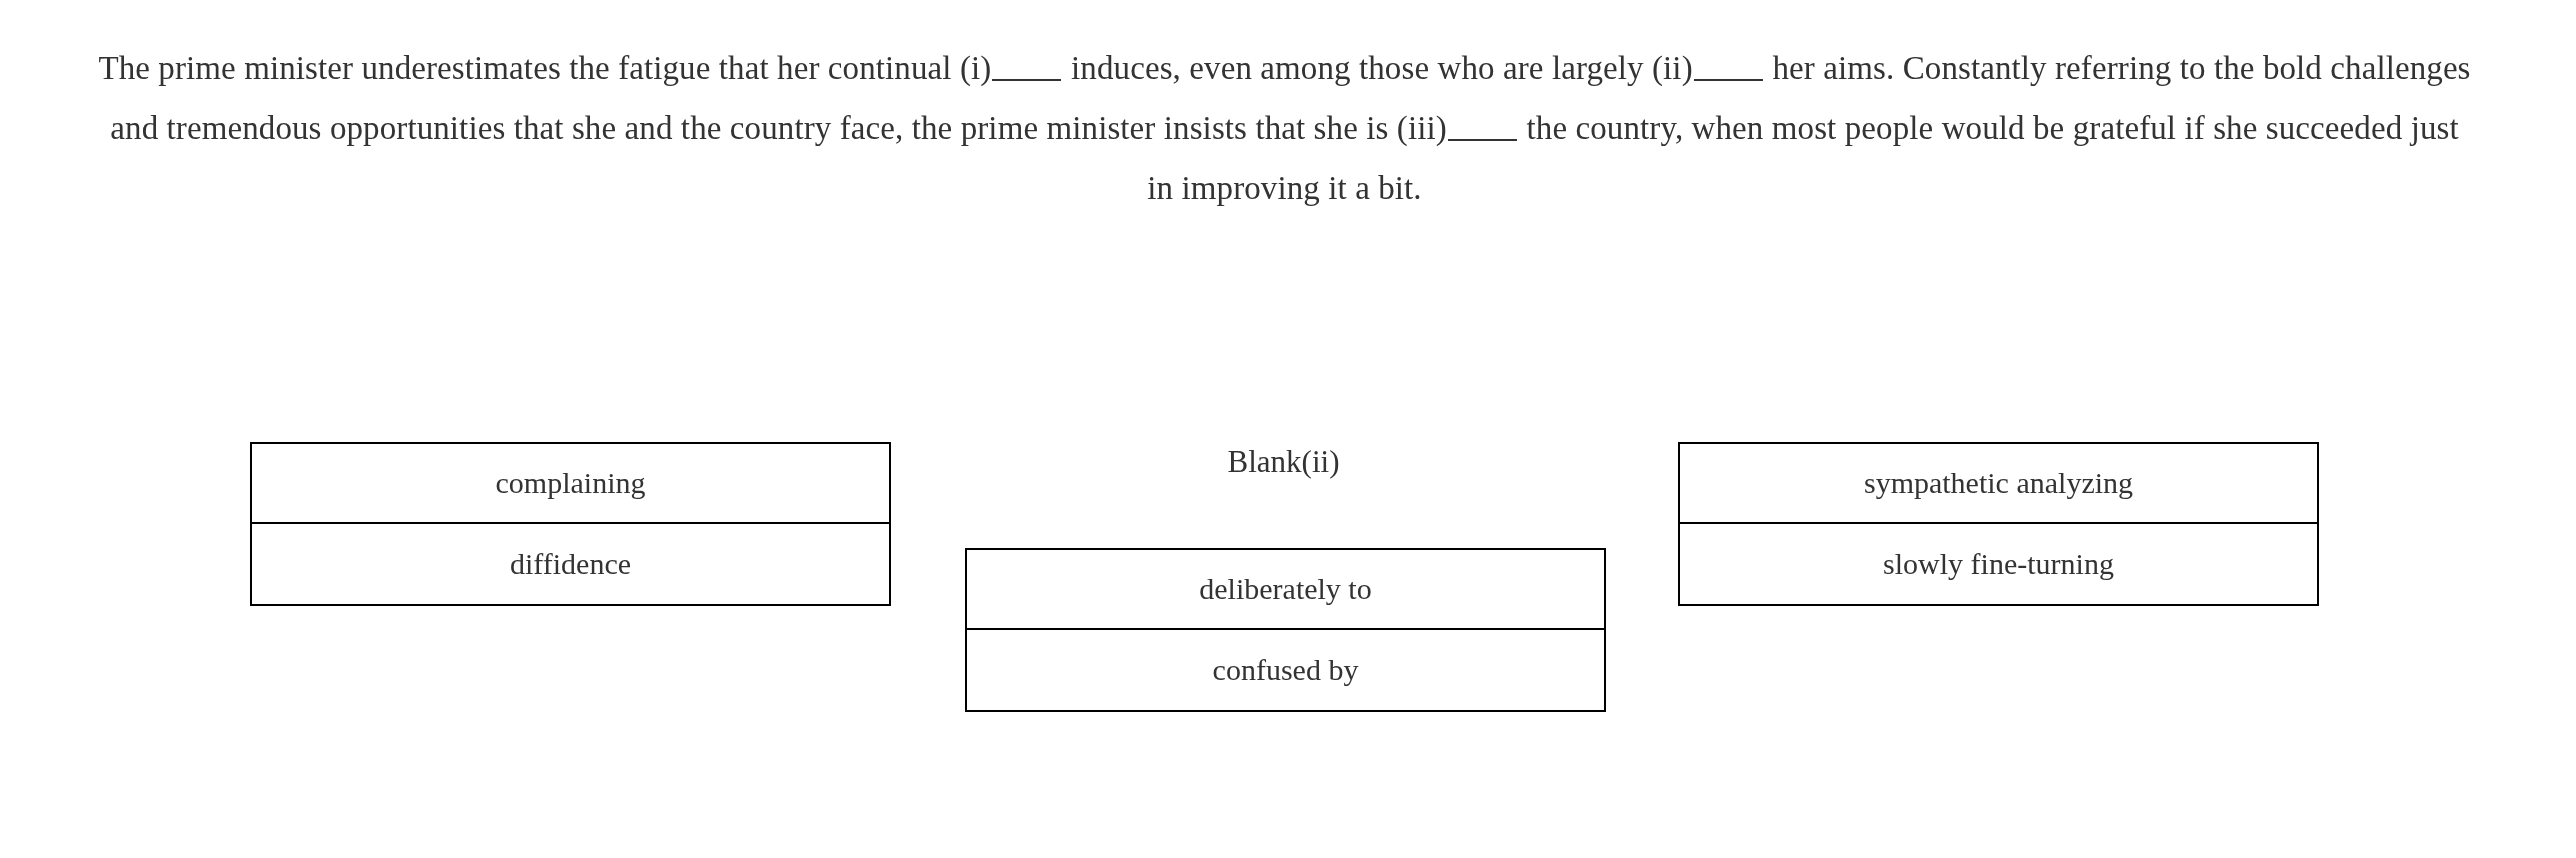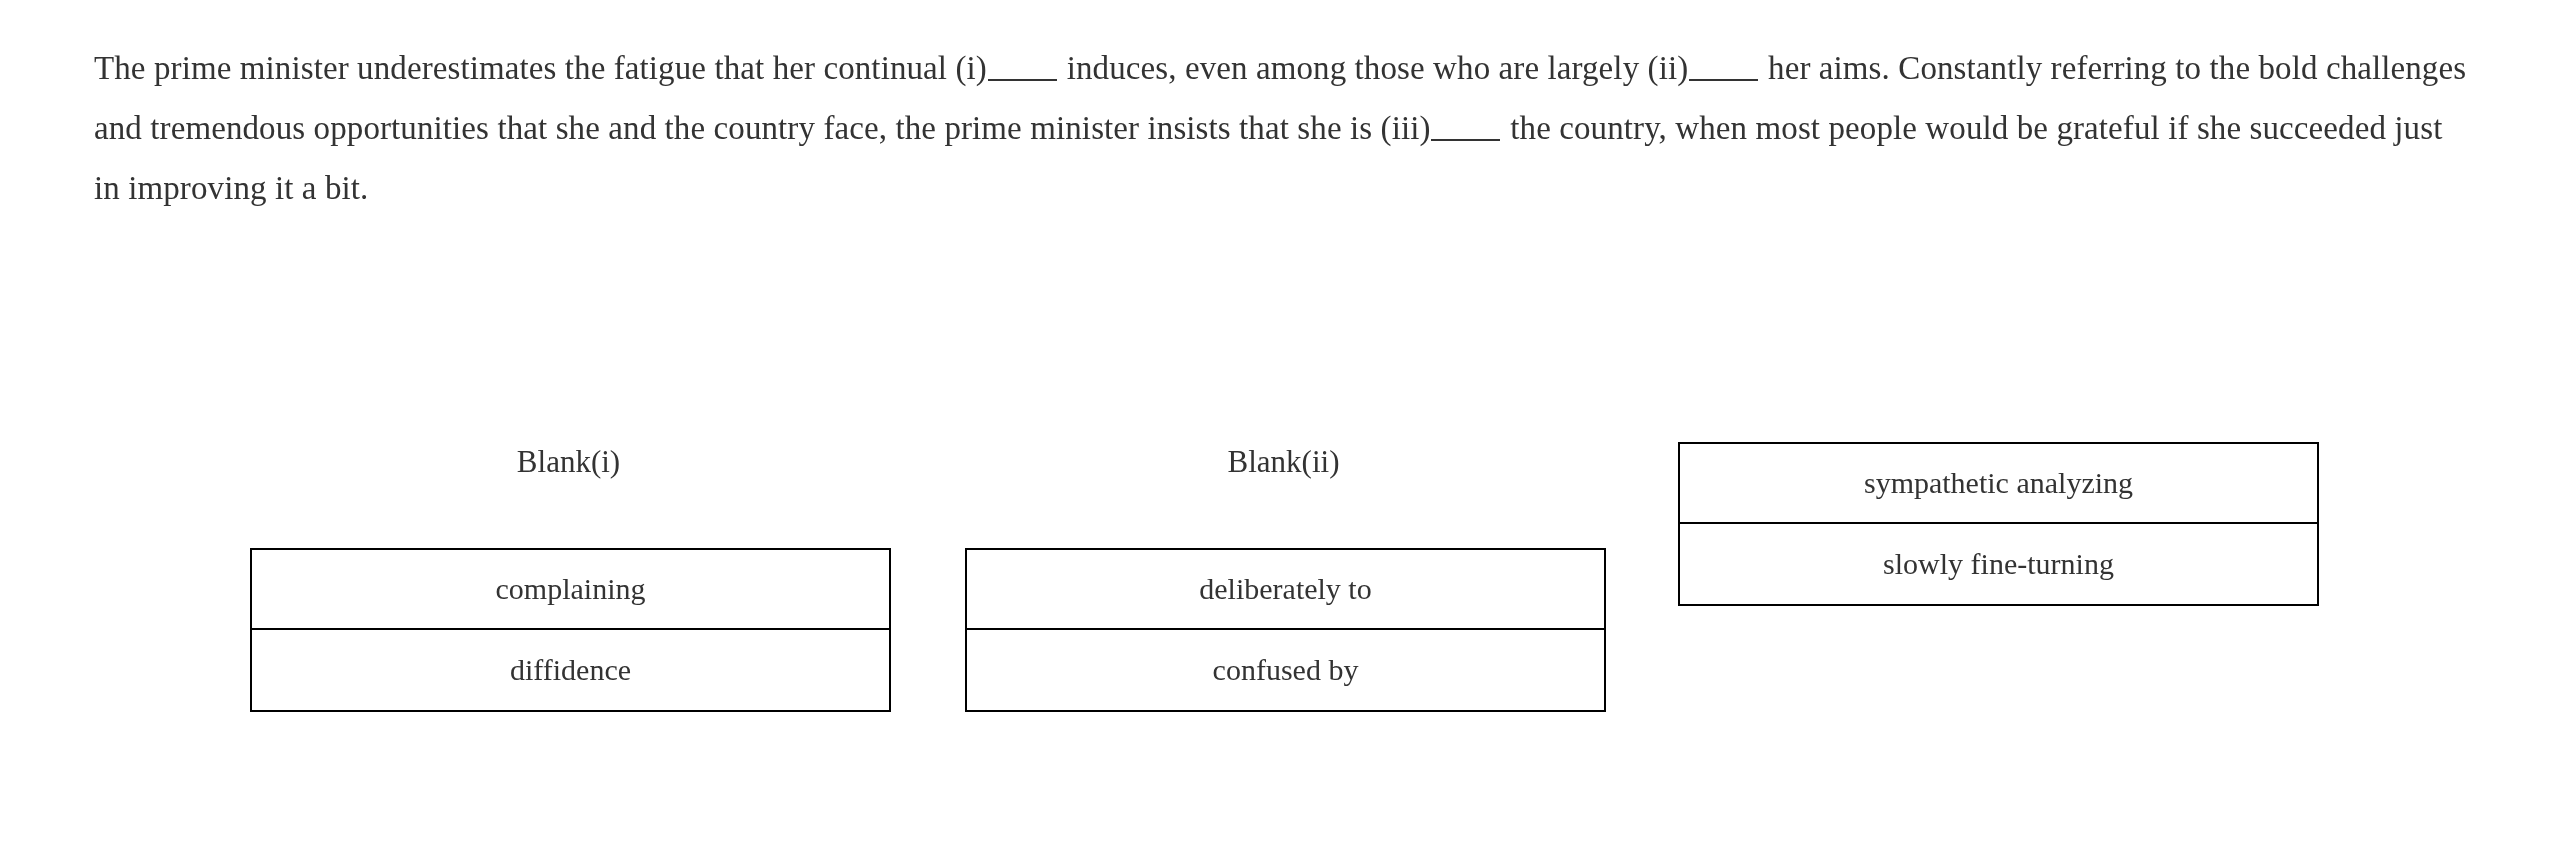--- a/index.html
+++ b/index.html
@@ -19,21 +19,21 @@
 
   
   #passage {
     position: absolute;
     left: 94px;
     top: 38px;
     width: 2381px;
     font-size: 33px;
     line-height: 60px;
     color: #333333;
-    text-align: left;
+    text-align: center;
     letter-spacing: 0.1px;
   }
   #passage .blank {
     display: inline-block;
     border-bottom: 2.5px solid #333333;
     width: 69px;
     height: 25px;
     margin: 0 1.6px -1.6px 0.8px;
     vertical-align: baseline;
   }
@@ -89,21 +89,20 @@
   }
 </style>
 </head>
 <body>
 
 <div id="passage">The prime minister underestimates the fatigue that her continual <span>(i)</span><span class="blank"></span> induces, even among those who are largely <span>(ii)</span><span class="blank"></span> her aims. Constantly referring to the bold challenges and tremendous opportunities that she and the country face, the prime minister insists that she is <span>(iii)</span><span class="blank"></span> the country, when most people would be grateful if she succeeded just in improving it a bit.</div>
 
 <div id="answer-area">
 
   <div class="blank-column col-1">
-    <div class="column-header">Blank(i)</div>
     <div class="option-table">
       <div class="option-cell">complaining</div>
       <div class="option-cell">diffidence</div>
     </div>
   </div>
 
   <div class="blank-column col-2">
     <div class="column-header">Blank(ii)</div>
     <div class="option-table">
       <div class="option-cell">deliberately to</div>

